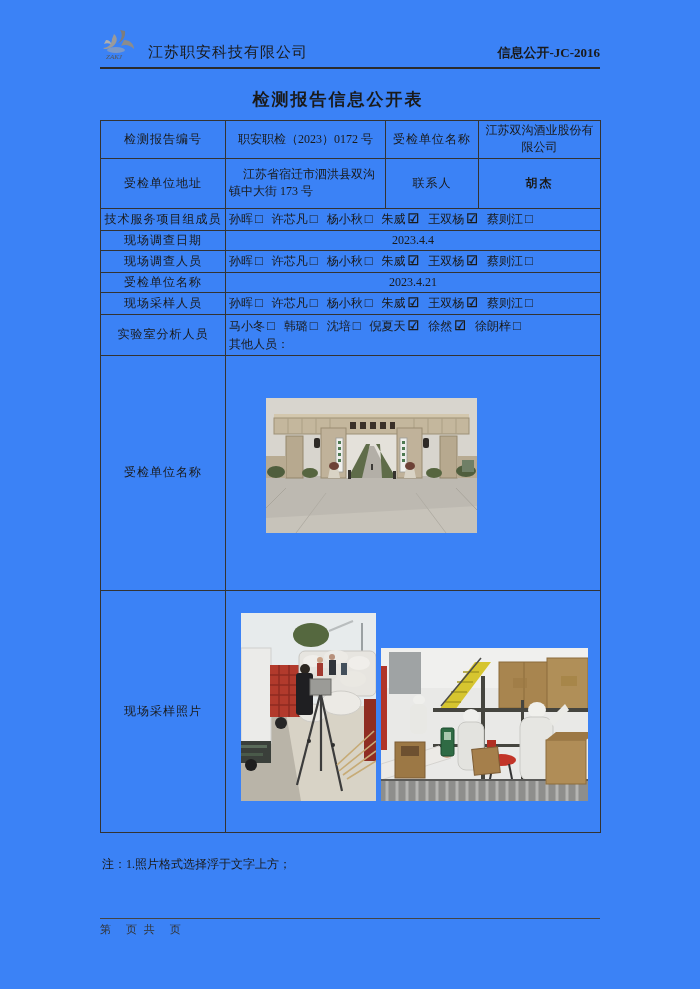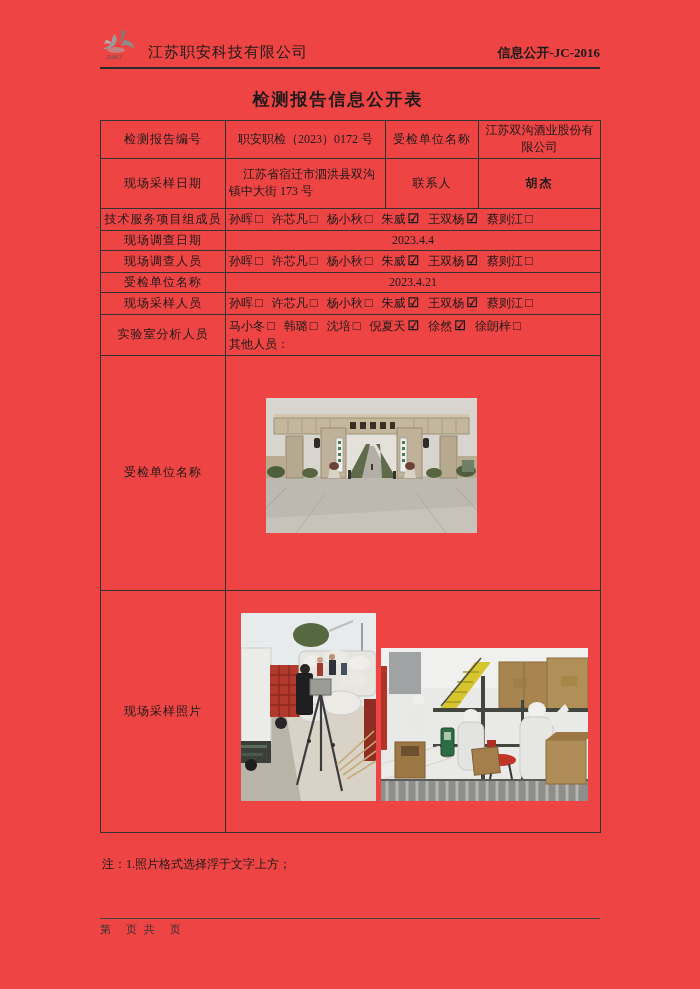--- a/index.html
+++ b/index.html
@@ -1,16 +1,16 @@
 <!DOCTYPE html>
 <html><head>
 <meta charset="utf-8">
 <style>
   html,body{margin:0;padding:0;background:#fff;}
-  .page{position:relative;width:700px;height:989px;background:#ef4444;overflow:hidden;
+  .page{position:relative;width:700px;height:989px;background:#3b82f6;overflow:hidden;
         font-family:"Liberation Serif","DejaVu Serif",serif;color:#1a1a1a;}
 
   
   .hdr{position:absolute;left:100px;top:28px;width:500px;display:flex;align-items:flex-end;
        justify-content:space-between;border-bottom:2px solid #2b2b2b;padding-bottom:5px;}
   .hdr-left{display:flex;align-items:flex-end;gap:4px;}
   .logo{width:44px;height:34px;}
   .company{font-size:15px;letter-spacing:1px;}
   .doccode{font-size:13px;font-weight:bold;}
 
@@ -72,21 +72,21 @@
         <col style="width:122px">
       </colgroup>
     <tbody>
         <tr style="height:33px">
       <td class="lbl">检测报告编号</td>
       <td class="ctr">职安职检（2023）0172 号</td>
       <td class="lbl">受检单位名称</td>
       <td class="ctr">江苏双沟酒业股份有限公司</td>
     </tr>
     <tr style="height:50px">
-      <td class="lbl">现场采样日期</td>
+      <td class="lbl">受检单位地址</td>
       <td class="addr">江苏省宿迁市泗洪县双沟镇中大街 173 号</td>
       <td class="lbl">联系人</td>
       <td class="ctr big-bold">胡杰</td>
     </tr>
     <tr style="height:20px">
       <td class="lbl">技术服务项目组成员</td>
       <td class="members" colspan="3"><span class="member"><span>孙晖</span><span class="cb">□</span></span><span class="member"><span>许芯凡</span><span class="cb">□</span></span><span class="member"><span>杨小秋</span><span class="cb">□</span></span><span class="member"><span>朱威</span><span class="cb checked">☑</span></span><span class="member"><span>王双杨</span><span class="cb checked">☑</span></span><span class="member"><span>蔡则江</span><span class="cb">□</span></span></td>
     </tr>
     <tr style="height:16px">
       <td class="lbl">现场调查日期</td>

